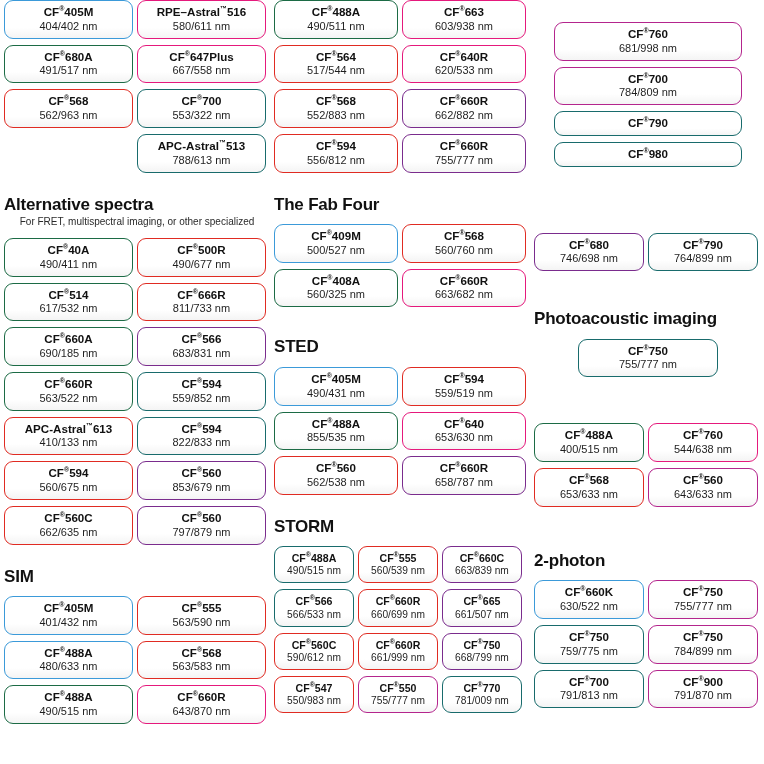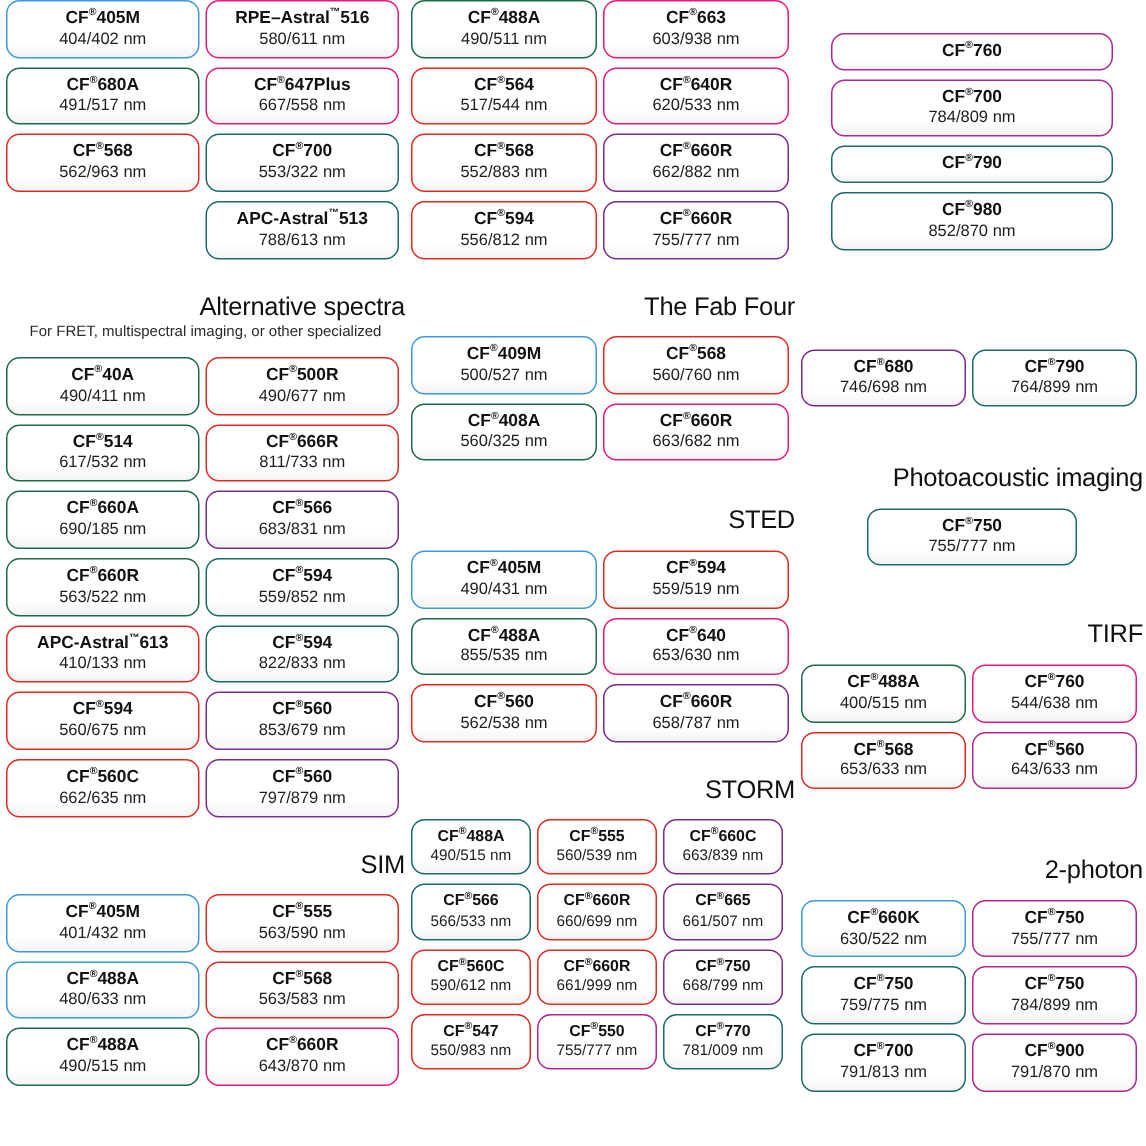--- a/index.html
+++ b/index.html
@@ -28,22 +28,22 @@
     position: absolute;
     top: 0;
   }
   .col-left   { left: 4px;   width: 266px; }
   .col-mid    { left: 274px; width: 256px; }
   .col-right  { left: 534px; width: 228px; }
 
   .section { margin-bottom: 0; }
 
   .sec-title {
-    text-align: right;
-    font-weight: normal;
+    text-align: left;
+    font-weight: bold;
     font-size: 17px;
     letter-spacing: -0.2px;
     color: #111111;
     margin: 0;
     padding: 0;
     line-height: 1.15;
   }
   .sec-sub {
     text-align: center;
     font-size: 10px;
@@ -415,31 +415,31 @@
   </div>
 
   <div class="col col-right">
 
     <div class="spacer-10" style="height:22px"></div>
 
     <div class="section">
       <div class="grid">
           <div class="chip c-magenta" style="width: 188px; margin-right: 0px; margin-left: 20px;">
             <div class="nm"><span>CF</span><span class="reg">®</span><span>760</span></div>
+            <div class="sp">681/998 nm</div>
           </div>
           <div class="chip c-magenta" style="width: 188px; margin-right: 0px; margin-left: 20px;">
             <div class="nm"><span>CF</span><span class="reg">®</span><span>700</span></div>
             <div class="sp">784/809 nm</div>
           </div>
           <div class="chip c-teal" style="width: 188px; margin-right: 0px; margin-left: 20px;">
             <div class="nm"><span>CF</span><span class="reg">®</span><span>790</span></div>
           </div>
           <div class="chip c-teal" style="width: 188px; margin-right: 0px; margin-left: 20px;">
             <div class="nm"><span>CF</span><span class="reg">®</span><span>980</span></div>
-            <div class="sp">852/870 nm</div>
           </div>
         </div>
     </div>
 
     <div class="spacer-24" style="height:60px"></div>
 
     <div class="section">
       <div class="grid cols2">
           <div class="chip c-purple">
             <div class="nm"><span>CF</span><span class="reg">®</span><span>680</span></div>
@@ -461,21 +461,20 @@
           <div class="chip c-teal" style="width: 140px; margin-right: 0px; margin-left: 44px;">
             <div class="nm"><span>CF</span><span class="reg">®</span><span>750</span></div>
             <div class="sp">755/777 nm</div>
           </div>
         </div>
     </div>
 
     <div class="spacer-24" style="height:30px"></div>
 
     <div class="section">
-      <div class="sec-title">TIRF</div>
       <div class="spacer-10"></div>
       <div class="grid cols2">
           <div class="chip c-green">
             <div class="nm"><span>CF</span><span class="reg">®</span><span>488A</span></div>
             <div class="sp">400/515 nm</div>
           </div>
           <div class="chip c-pink">
             <div class="nm"><span>CF</span><span class="reg">®</span><span>760</span></div>
             <div class="sp">544/638 nm</div>
           </div>

